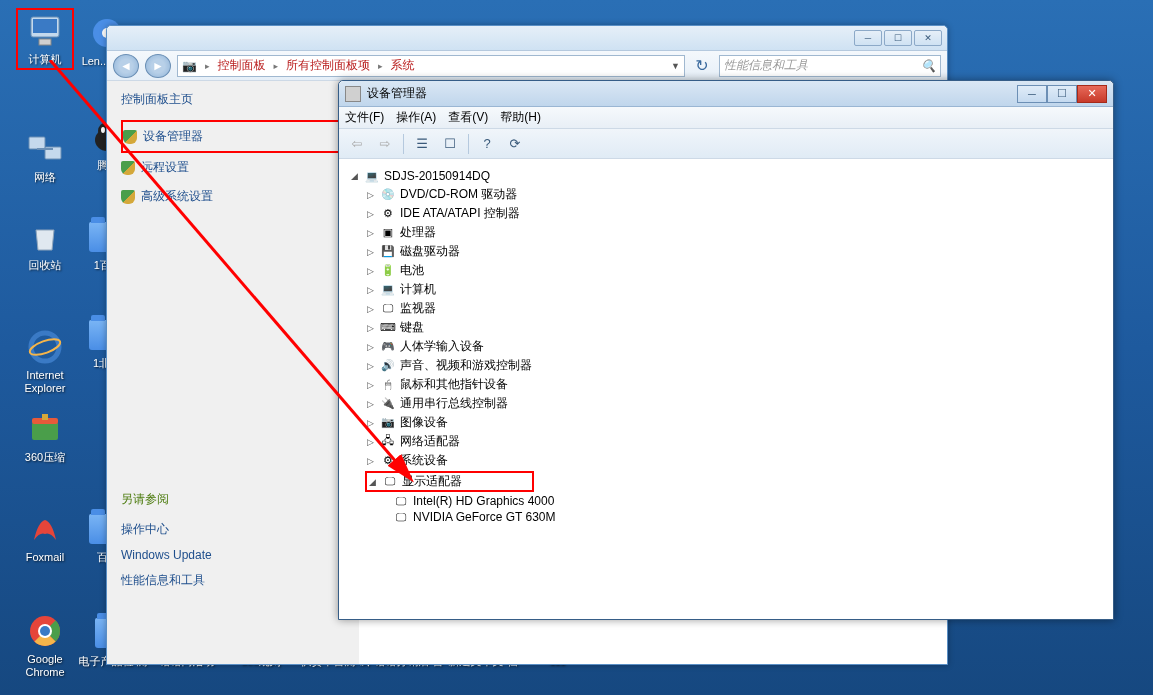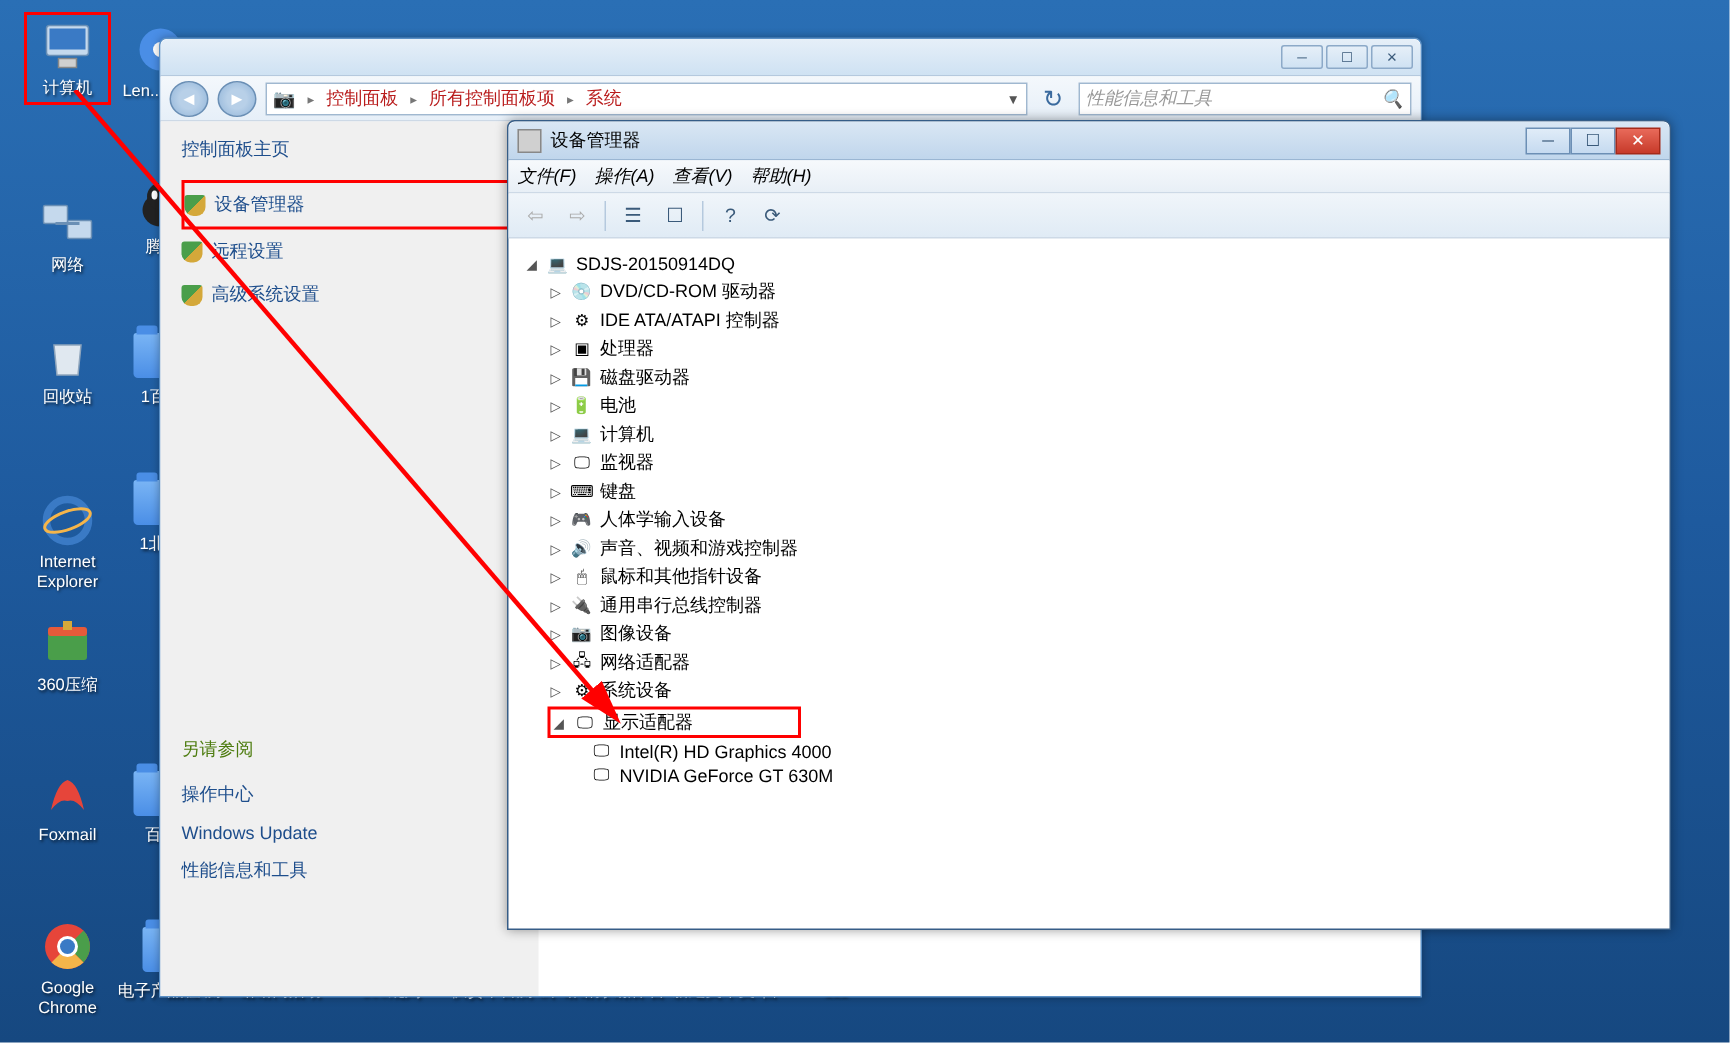--- a/index.html
+++ b/index.html
@@ -249,21 +249,20 @@
       border-bottom: 1px solid #cdd9e6;
       display: flex;
       align-items: center;
       padding: 0 6px;
       gap: 12px;
       font-size: 12px;
     }
     .dm-menu-item {
       cursor: pointer;
       color: #000;
-      font-style: italic;
     }
     .dm-toolbar {
       height: 30px;
       background: linear-gradient(to bottom,#f0f5fa,#e0ebf5);
       border-bottom: 1px solid #cdd9e6;
       display: flex;
       align-items: center;
       padding: 0 6px;
       gap: 4px;
     }

